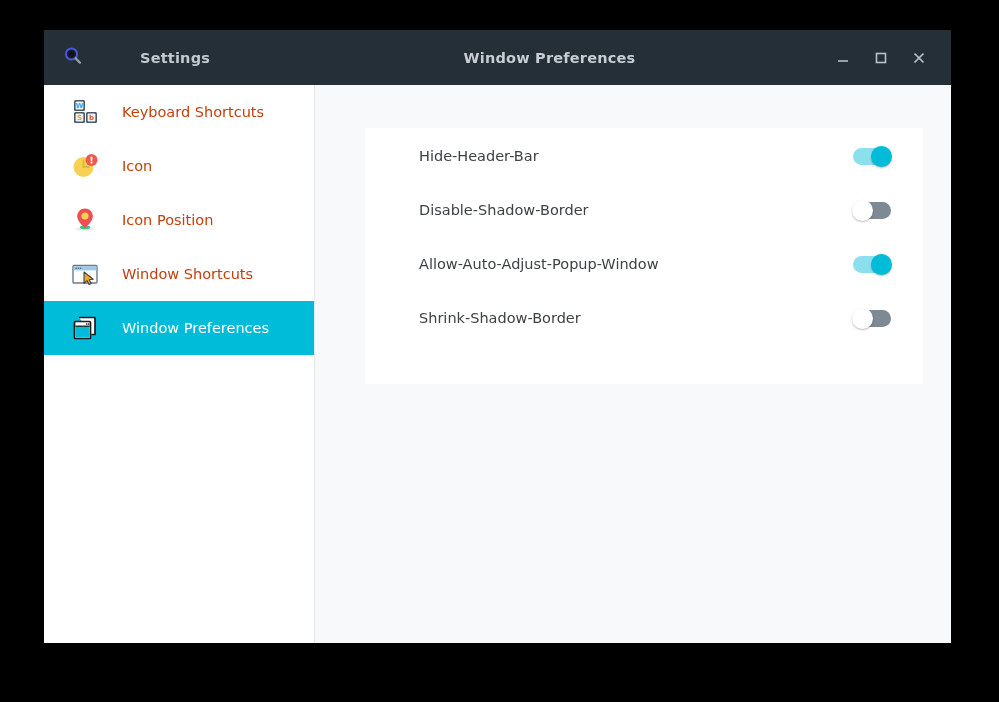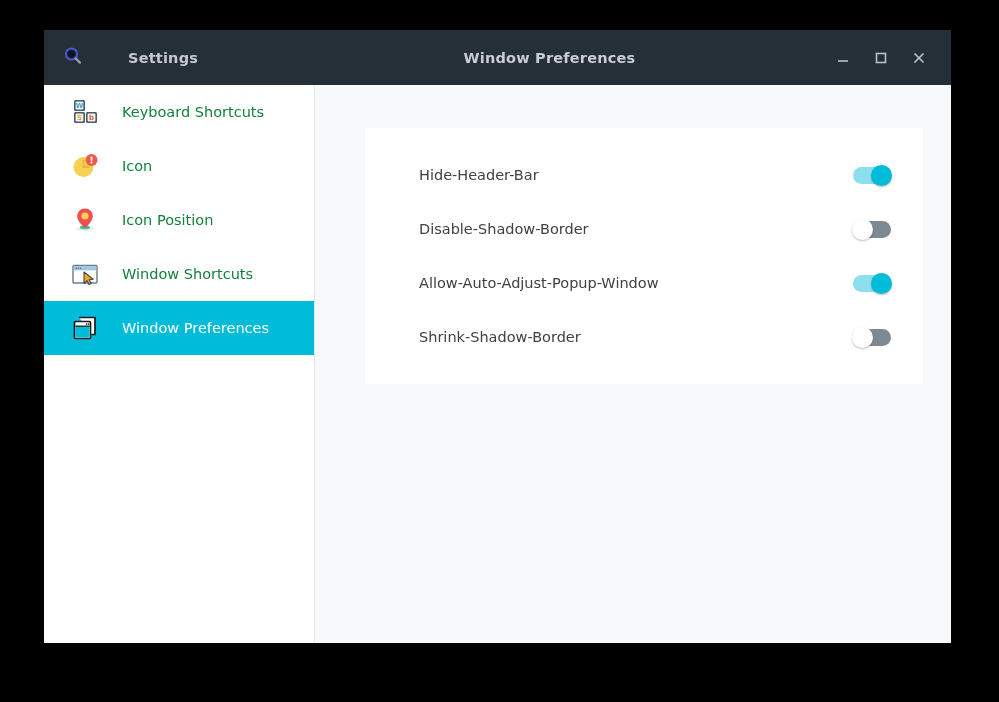--- a/index.html
+++ b/index.html
@@ -54,21 +54,21 @@
     height: 34px;
     display: flex;
     align-items: center;
     justify-content: center;
     border-radius: 3px;
   }
   .settings-title {
     color: #c3c9ce;
     font-size: 14.5px;
     font-weight: bold;
-    margin-left: 38px;
+    margin-left: 50px;
     letter-spacing: .2px;
   }
   .tb-center {
     flex: 1;
     display: flex;
     align-items: center;
     justify-content: center;
     height: 100%;
   }
   .win-title {
@@ -124,21 +124,21 @@
     width: 34px;
     min-width: 34px;
     height: 34px;
     display: flex;
     align-items: center;
     justify-content: center;
     margin-right: 20px;
   }
   .side-item .lbl {
     font-size: 14.5px;
-    color: #15803d;
+    color: #c2410c;
     white-space: nowrap;
   }
   .side-item.selected {
     background: #00bcd9;
   }
   .side-item.selected .lbl {
     color: #ffffff;
   }
 
   
@@ -152,21 +152,20 @@
     position: absolute;
     left: 50px;
     top: 43px;
     width: 558px;
     background: #ffffff;
     padding: 20px 0 20px 0;
   }
   .pref-row {
     height: 54px;
     display: flex;
-    align-items: center;
     padding: 0 32px 0 54px;
     box-sizing: border-box;
     gap: 44px;
   }
   .pref-label {
     font-size: 14.5px;
     color: #3d4245;
     flex: 1;
     white-space: nowrap;
   }

